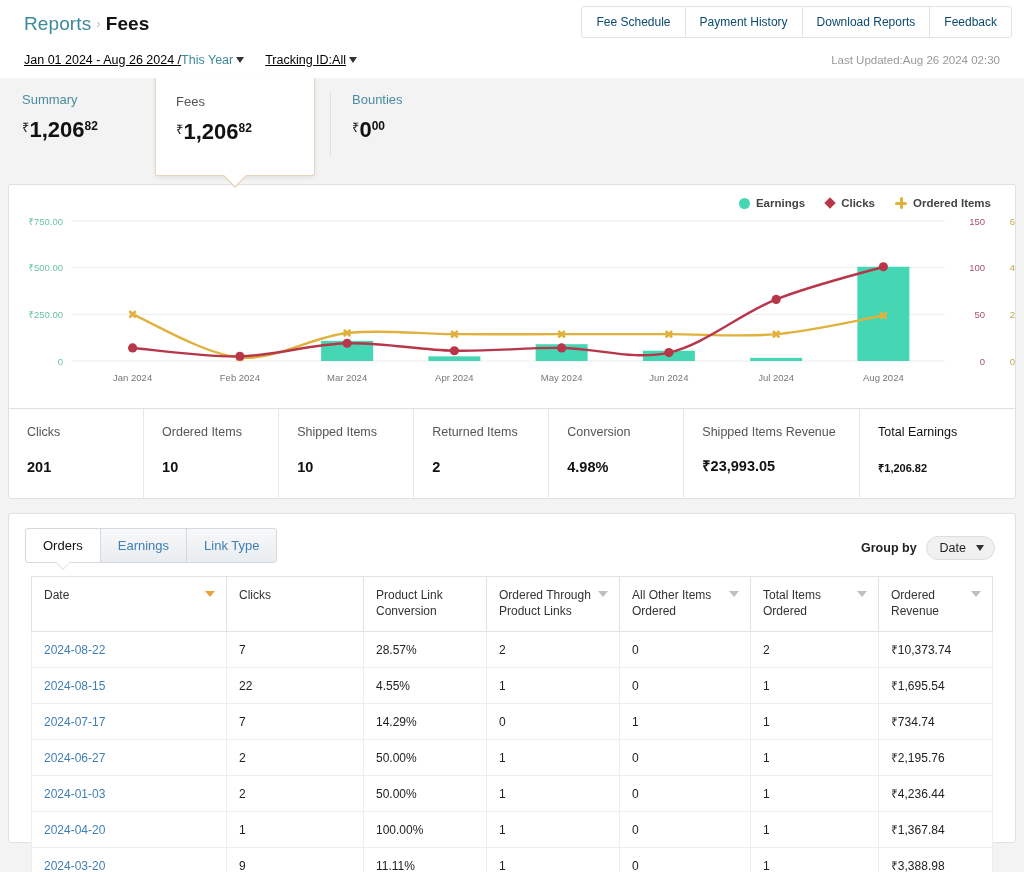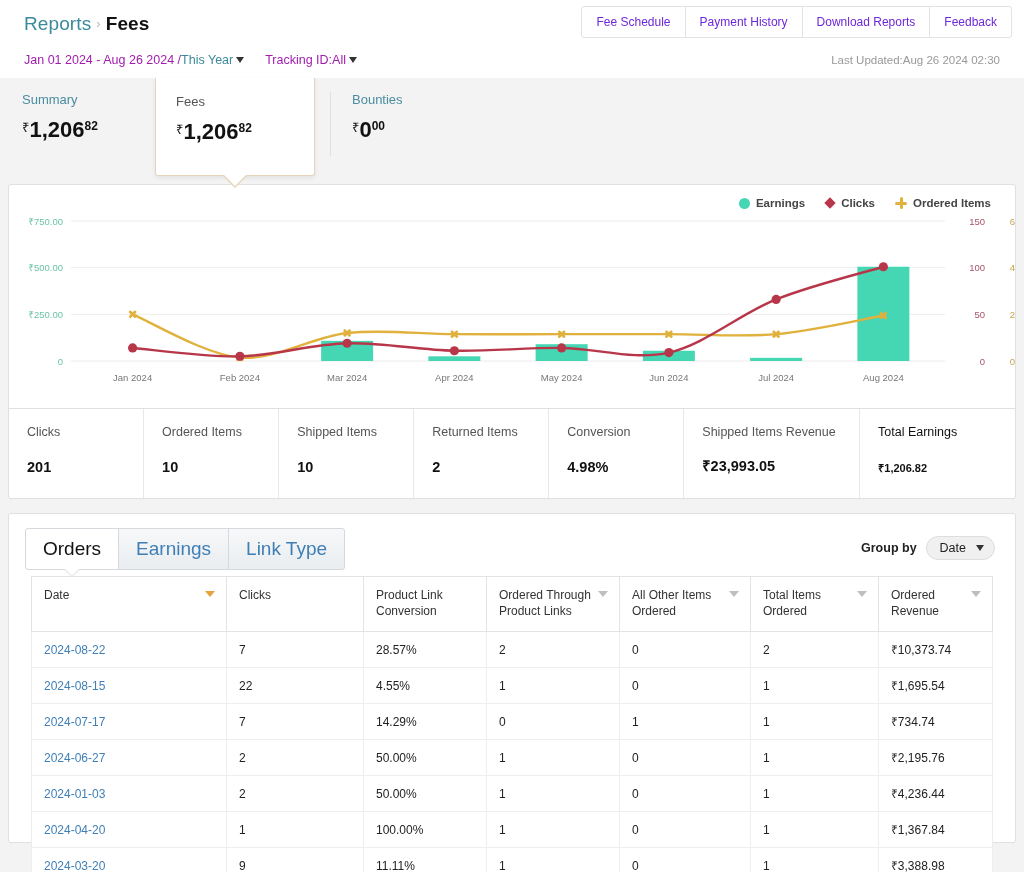--- a/index.html
+++ b/index.html
@@ -26,41 +26,41 @@
   }
   .bc-link { color: #3b8a9b; }
   .bc-sep { color: #b9b9b9; font-size: 13px; margin: 0 5px; vertical-align: 2px; }
   .bc-current { color: #111; font-weight: bold; }
 
   .filters {
     position: absolute; left: 24px; top: 52px;
     font-size: 12.5px; color: #333;
   }
   .filters span { display: inline-block; vertical-align: middle; }
-  .filter-date { color: #a21caf; }
+  .filter-date { color: #000000; text-decoration: underline; }
   .filter-period { color: #3b8a9b; }
   .filter-gap { display: inline-block; width: 14px; }
   .caret-dn {
     display: inline-block; width: 0; height: 0; margin-left: 3px;
     border-left: 4.5px solid transparent;
     border-right: 4.5px solid transparent;
     border-top: 6px solid #333;
     vertical-align: 1px;
   }
 
   .toplinks {
     position: absolute; right: 12px; top: 6px;
     display: flex;
     border: 1px solid #e3e3e3;
     border-radius: 3px;
     overflow: hidden;
     background: #fff;
   }
   .toplink {
-    font-size: 12px; color: #6d28d9;
+    font-size: 12px; color: #0c4a6e;
     padding: 8px 14px;
     border-right: 1px solid #e3e3e3;
     white-space: nowrap;
     cursor: pointer;
   }
   .toplink:last-child { border-right: none; }
 
   .lastupdated {
     position: absolute; right: 24px; top: 54px;
     font-size: 11.5px; color: #999;
@@ -175,21 +175,21 @@
 
   .tabs {
     position: absolute; left: 16px; top: 14px;
     display: flex;
     border: 1px solid #d5d9dd;
     border-radius: 3px;
     overflow: visible;
     background: #eef1f3;
   }
   .tab {
-    font-size: 19px; color: #3f7fb5;
+    font-size: 13px; color: #3f7fb5;
     padding: 9px 17px;
     border-right: 1px solid #d5d9dd;
     background: linear-gradient(#f7f8f9, #e9edf0);
     cursor: pointer;
     position: relative;
   }
   .tab:first-child { border-radius: 3px 0 0 3px; }
   .tab:last-child { border-right: none; border-radius: 0 3px 3px 0; }
   .tab.active { background: #fff; color: #111; }
   .tab.active:after {

